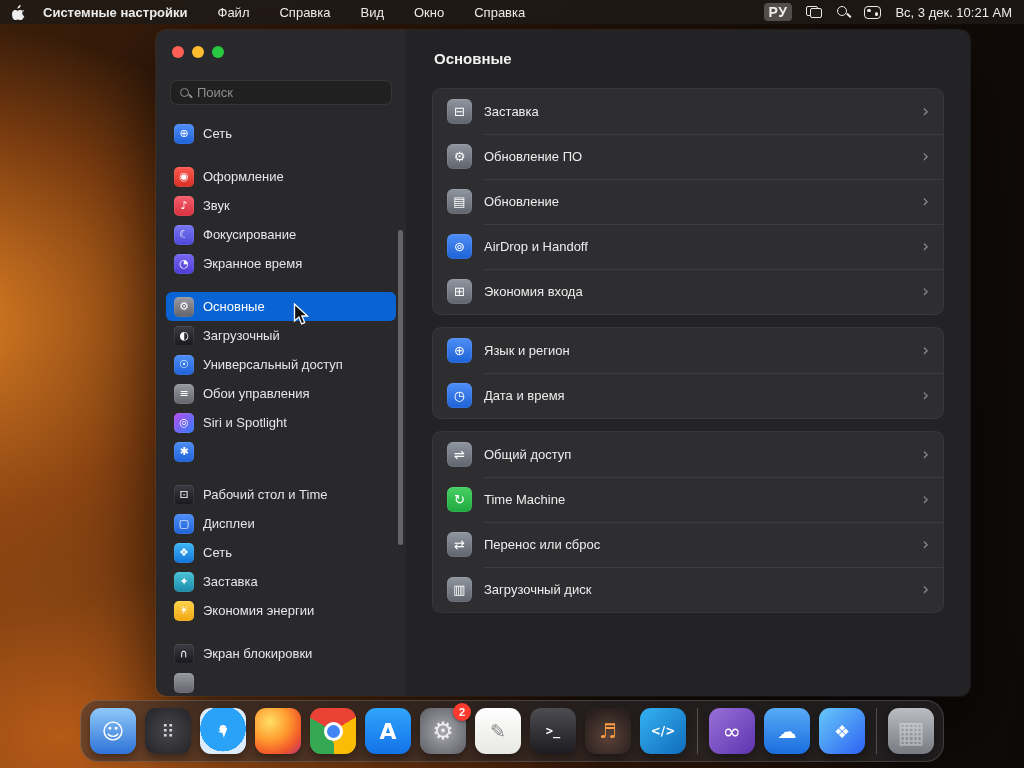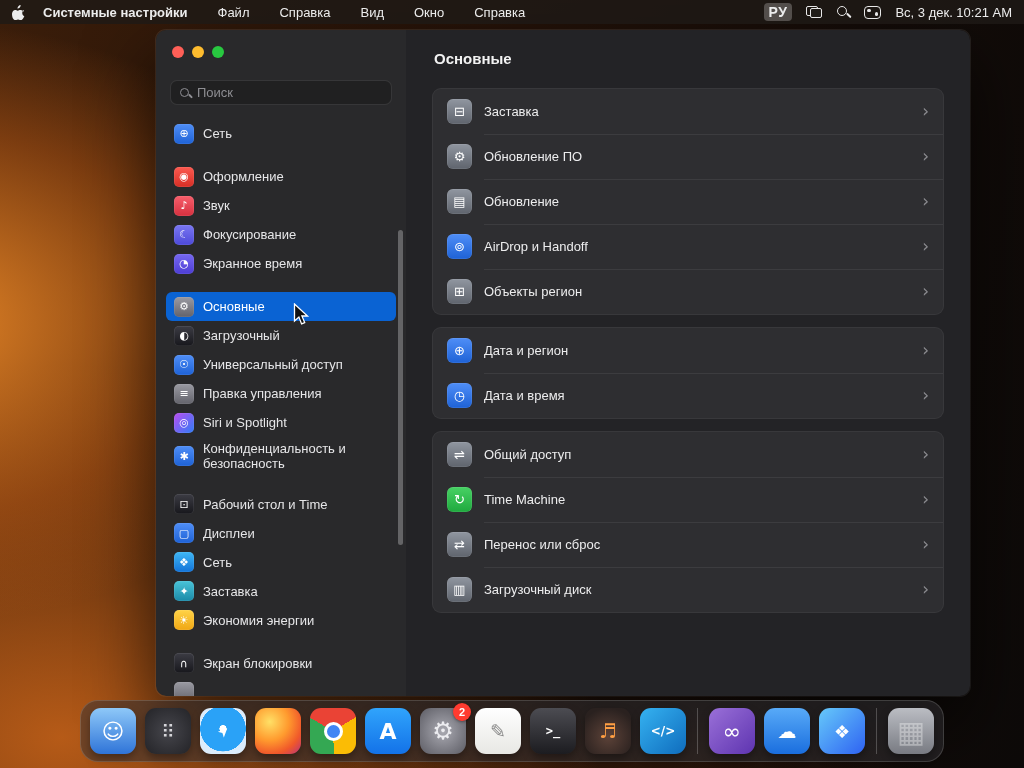--- a/index.html
+++ b/index.html
@@ -158,29 +158,28 @@
           <div class="sb-item">
             <span class="sb-icon" style="background: linear-gradient(rgb(60, 60, 68), rgb(23, 23, 28));">◐</span>
             <span class="sb-label">Загрузочный</span>
           </div>
           <div class="sb-item">
             <span class="sb-icon" style="background: linear-gradient(rgb(79, 142, 247), rgb(30, 98, 214));">☉</span>
             <span class="sb-label">Универсальный доступ</span>
           </div>
           <div class="sb-item">
             <span class="sb-icon" style="background: linear-gradient(rgb(154, 154, 162), rgb(99, 99, 107));">≡</span>
-            <span class="sb-label">Правка управления</span>
+            <span class="sb-label">Обои управления</span>
           </div>
           <div class="sb-item">
             <span class="sb-icon" style="background: linear-gradient(135deg, rgb(185, 78, 240), rgb(47, 124, 246));">◎</span>
             <span class="sb-label">Siri и Spotlight</span>
           </div>
           <div class="sb-item">
             <span class="sb-icon" style="background: linear-gradient(rgb(79, 142, 247), rgb(30, 98, 214));">✱</span>
-            <span class="sb-label">Конфиденциальность и безопасность</span>
           </div>
         </div>
         <div class="sb-group">
           <div class="sb-item">
             <span class="sb-icon" style="background: linear-gradient(rgb(60, 60, 68), rgb(23, 23, 28));">⊡</span>
             <span class="sb-label">Рабочий стол и Time</span>
           </div>
           <div class="sb-item">
             <span class="sb-icon" style="background: linear-gradient(rgb(79, 142, 247), rgb(30, 98, 214));">▢</span>
             <span class="sb-label">Дисплеи</span>
@@ -232,28 +231,28 @@
             <span class="row-label">Обновление</span>
             <span class="chev">›</span>
           </div>
           <div class="row">
             <span class="row-icon" style="background: linear-gradient(rgb(79, 142, 247), rgb(30, 98, 214));">⊚</span>
             <span class="row-label">AirDrop и Handoff</span>
             <span class="chev">›</span>
           </div>
           <div class="row">
             <span class="row-icon" style="background: linear-gradient(rgb(144, 150, 160), rgb(95, 100, 109));">⊞</span>
-            <span class="row-label">Объекты регион</span>
+            <span class="row-label">Экономия входа</span>
             <span class="chev">›</span>
           </div>
         </div>
         <div class="card">
           <div class="row">
             <span class="row-icon" style="background: linear-gradient(rgb(79, 142, 247), rgb(30, 98, 214));">⊕</span>
-            <span class="row-label">Дата и регион</span>
+            <span class="row-label">Язык и регион</span>
             <span class="chev">›</span>
           </div>
           <div class="row">
             <span class="row-icon" style="background: linear-gradient(rgb(79, 142, 247), rgb(30, 98, 214));">◷</span>
             <span class="row-label">Дата и время</span>
             <span class="chev">›</span>
           </div>
         </div>
         <div class="card">
           <div class="row">

